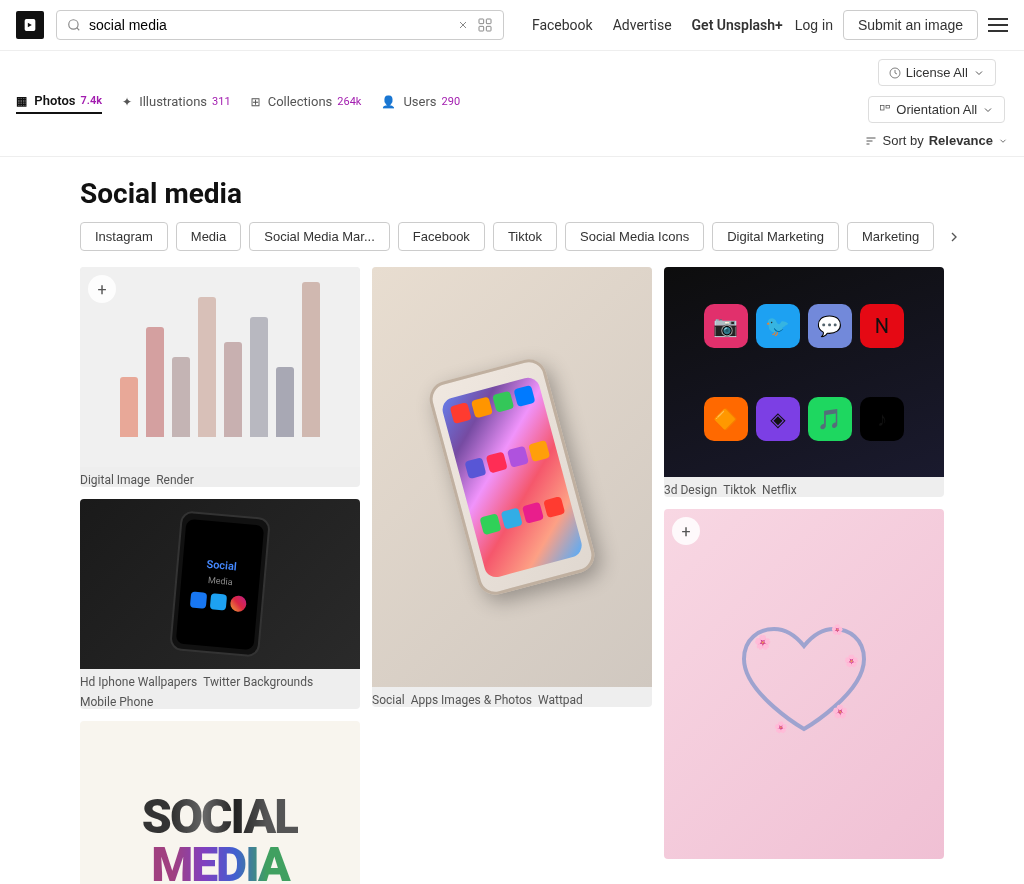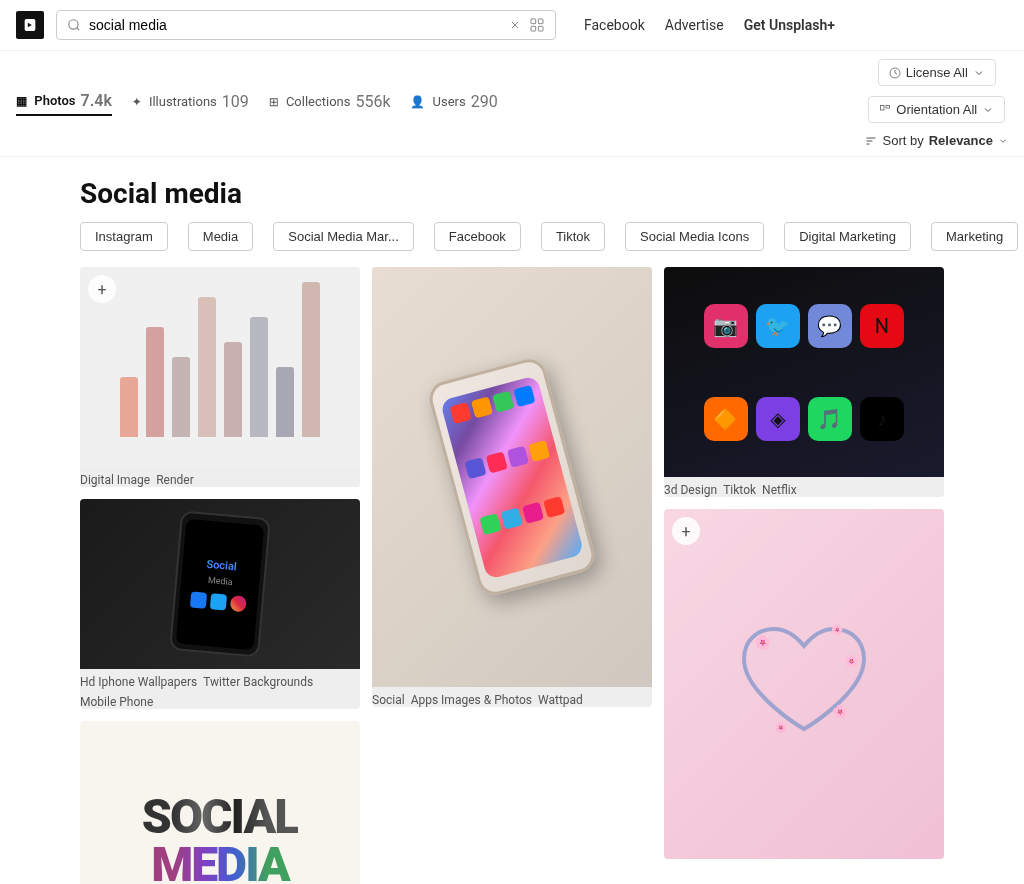--- a/index.html
+++ b/index.html
@@ -20,32 +20,32 @@
     .nav-actions { display: flex; align-items: center; gap: 10px; margin-left: auto; }
     .btn-login { color: #333; background: none; border: none; cursor: pointer; font-size: 14px; }
     .btn-submit { background: none; border: 1px solid #ccc; border-radius: 4px; padding: 6px 14px; cursor: pointer; font-size: 14px; color: #333; }
     .menu-icon { cursor: pointer; display: flex; flex-direction: column; gap: 4px; }
     .menu-icon span { width: 20px; height: 2px; background: #333; display: block; }
 
     
     .sub-header { display: flex; align-items: center; padding: 8px 16px; border-bottom: 1px solid #eee; gap: 20px; }
     .tab { display: flex; align-items: center; gap: 5px; color: #555; font-size: 13px; cursor: pointer; padding-bottom: 4px; text-decoration: none; }
     .tab.active { color: #111; border-bottom: 2px solid #111; font-weight: 600; }
-    .tab-count { color: #737373; font-size: 16px; }
+    .tab-count { color: #a21caf; font-size: 11px; }
     .filters { display: flex; align-items: center; gap: 10px; margin-left: auto; flex-direction: column; }
     .filter-btn { display: flex; align-items: center; gap: 5px; border: 1px solid #ddd; border-radius: 4px; padding: 5px 10px; cursor: pointer; font-size: 13px; color: #333; background: #fff; }
     .filter-btn svg { width: 12px; height: 12px; }
     .sort-btn { display: flex; align-items: center; gap: 5px; font-size: 13px; color: #333; cursor: pointer; background: none; border: none; }
 
     
     .page-title-wrap { padding: 20px 80px 12px; }
     .page-title { font-size: 28px; font-weight: 700; color: #111; }
 
     
-    .tags-row { display: flex; align-items: center; padding: 0 80px 16px; gap: 20px; overflow: hidden; }
+    .tags-row { display: flex; align-items: center; padding: 0 80px 16px; gap: 8px; overflow: hidden; }
     .tag-chip { border: 1px solid #ccc; border-radius: 4px; padding: 6px 14px; font-size: 13px; color: #333; cursor: pointer; white-space: nowrap; background: #fff; }
     .tag-arrow { cursor: pointer; display: flex; align-items: center; color: #555; margin-left: 4px; }
 
     
     .grid { display: grid; grid-template-columns: repeat(3, 1fr); gap: 12px; padding: 0 80px 40px; }
     .col { display: flex; flex-direction: column; gap: 12px; }
 
     .photo-card { position: relative; border-radius: 4px; overflow: hidden; cursor: pointer; background: #eee; }
 
     .photo-tags { display: flex; flex-wrap: wrap; gap: 6px; margin-top: 6px; }
@@ -117,37 +117,46 @@
       </svg>
     </span>
   </div>
 
   <div class="nav-links">
     <a class="nav-link">Facebook</a>
     <a class="nav-link">Advertise</a>
     <a class="nav-link highlight">Get Unsplash+</a>
   </div>
 
+  <div class="nav-actions">
+    <button class="btn-login">Log in</button>
+    <button class="btn-submit">Submit an image</button>
+    <div class="menu-icon">
+      <span></span>
+        <span></span>
+        <span></span>
+    </div>
+  </div>
 </div>
 
 <div class="sub-header">
   <a class="tab active">
     <span class="tab-icon">▦</span>
     <span>Photos</span>
     <span class="tab-count">7.4k</span>
   </a>
   <a class="tab">
     <span class="tab-icon">✦</span>
     <span>Illustrations</span>
-    <span class="tab-count">109</span>
+    <span class="tab-count">311</span>
   </a>
   <a class="tab">
     <span class="tab-icon">⊞</span>
     <span>Collections</span>
-    <span class="tab-count">556k</span>
+    <span class="tab-count">264k</span>
   </a>
   <a class="tab">
     <span class="tab-icon">👤</span>
     <span>Users</span>
     <span class="tab-count">290</span>
   </a>
 
   <div class="filters">
     <button class="filter-btn">
       <svg width="14" height="14" viewBox="0 0 24 24" fill="none" stroke="#555" stroke-width="1.5">

